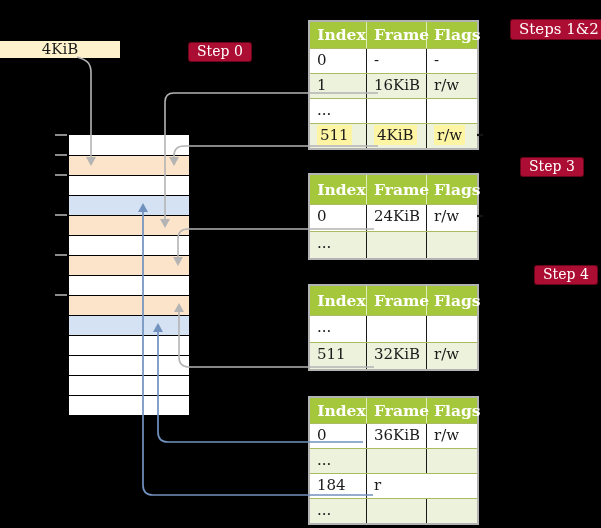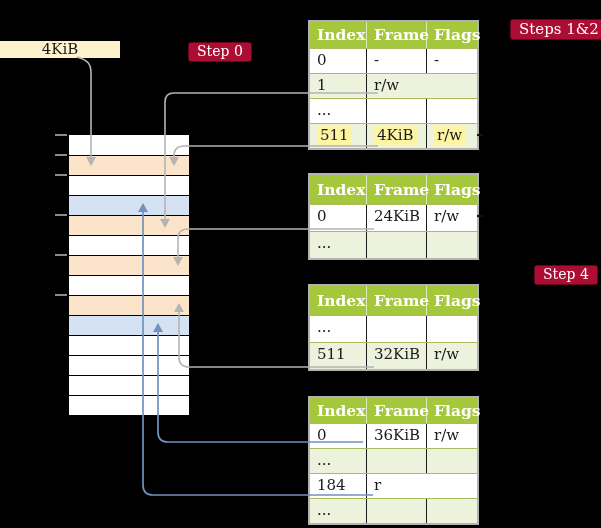--- a/index.html
+++ b/index.html
@@ -32,21 +32,21 @@
   
   .ptable{position:absolute;left:308px;width:171px;box-sizing:border-box;
     border:2px solid var(--outer-border-grey);background:#fff;z-index:2;}
   #table-1{top:20px;--hh:26px;--rh:25px;}
   #table-2{top:173px;--hh:29px;--rh:27px;}
   #table-3{top:284px;--hh:29px;--rh:27px;}
   #table-4{top:396px;--hh:25px;--rh:25px;}
   .thead{display:grid;grid-template-columns:56px 60px 51px;height:var(--hh);
     background:var(--table-header-green);color:#fff;font-weight:bold;}
   .hcell{box-sizing:border-box;padding-left:7px;font-size:15.5px;line-height:var(--hh);
-    border-left:1px solid rgba(255,255,255,.65);}
+    border-left:1px solid rgba(255,255,255,.65);text-align:center;}
   .hcell:first-child{border-left:none;}
   .trow{display:grid;grid-template-columns:56px 60px 51px;height:var(--rh);
     box-sizing:border-box;border-top:1px solid var(--row-separator);}
   .shade-white{background:var(--table-row-white);}
   .shade-green{background:var(--table-row-light);}
   .bcell{box-sizing:border-box;padding:1px 0 0 7px;font-size:15px;line-height:20px;
     color:#1a1a1a;border-left:1px solid var(--cell-border-black);overflow:hidden;}
   .bcell:first-child{border-left:none;}
   .hl{background:var(--highlight-yellow);padding:1px 3px;}
 
@@ -60,20 +60,21 @@
 </style>
 </head>
 <body>
 
 <div id="diagram">
 
   <div id="frame-box">4KiB</div>
 
   <div class="badge" id="badge-step0">Step 0</div>
   <div class="badge" id="badge-steps12">Steps 1&amp;2</div>
+  <div class="badge" id="badge-step3">Step 3</div>
   <div class="badge" id="badge-step4">Step 4</div>
 
   <div id="memory">
       <div class="mem-row mem-white"></div>
       <div class="mem-row mem-orange"></div>
       <div class="mem-row mem-white"></div>
       <div class="mem-row mem-blue"></div>
       <div class="mem-row mem-orange"></div>
       <div class="mem-row mem-white"></div>
       <div class="mem-row mem-orange"></div>
@@ -92,20 +93,21 @@
         <div class="hcell">Frame</div>
         <div class="hcell">Flags</div>
       </div>
       <div class="trow shade-white">
         <div class="bcell"><span>0</span></div>
         <div class="bcell"><span>-</span></div>
         <div class="bcell"><span>-</span></div>
       </div>
       <div class="trow shade-green">
         <div class="bcell"><span>1</span></div>
+        <div class="bcell"><span>16KiB</span></div>
         <div class="bcell"><span>r/w</span></div>
       </div>
       <div class="trow shade-white">
         <div class="bcell"><span>...</span></div>
         <div class="bcell"></div>
         <div class="bcell"></div>
       </div>
       <div class="trow shade-green">
         <div class="bcell"><span class="hl">511</span></div>
         <div class="bcell"><span class="hl">4KiB</span></div>

